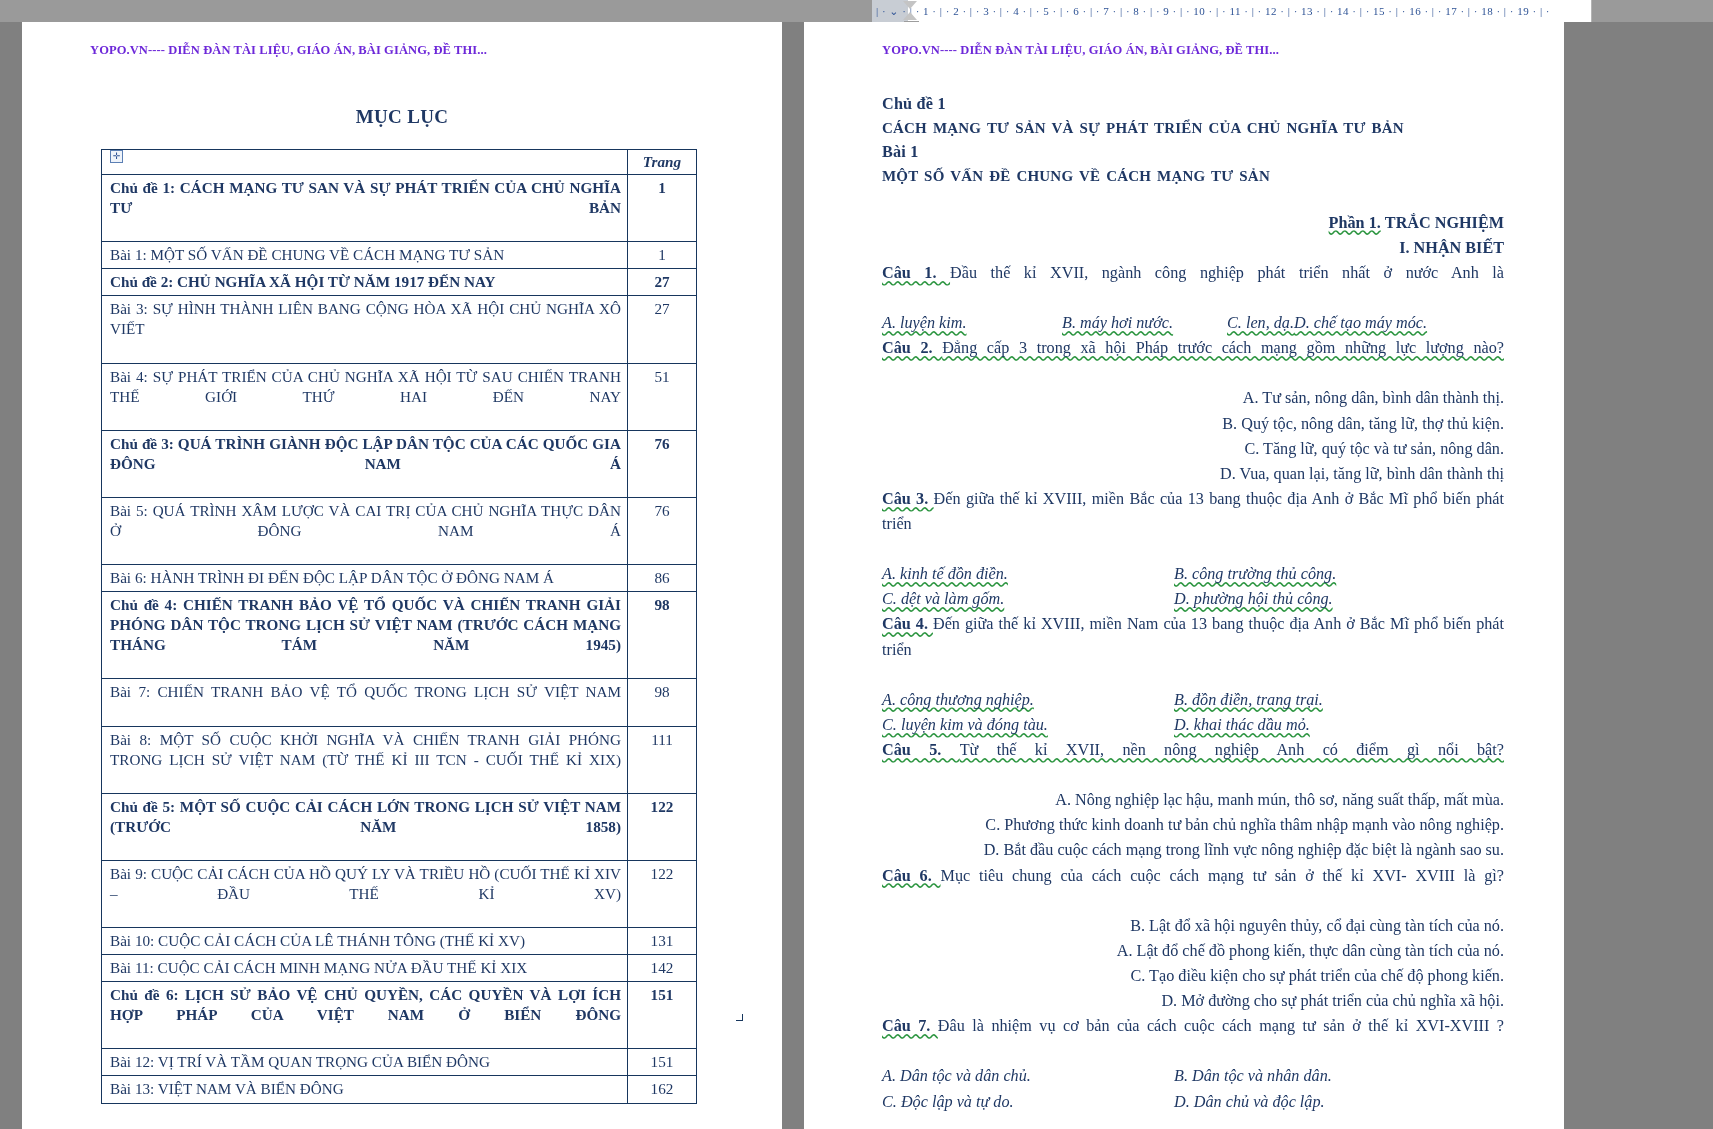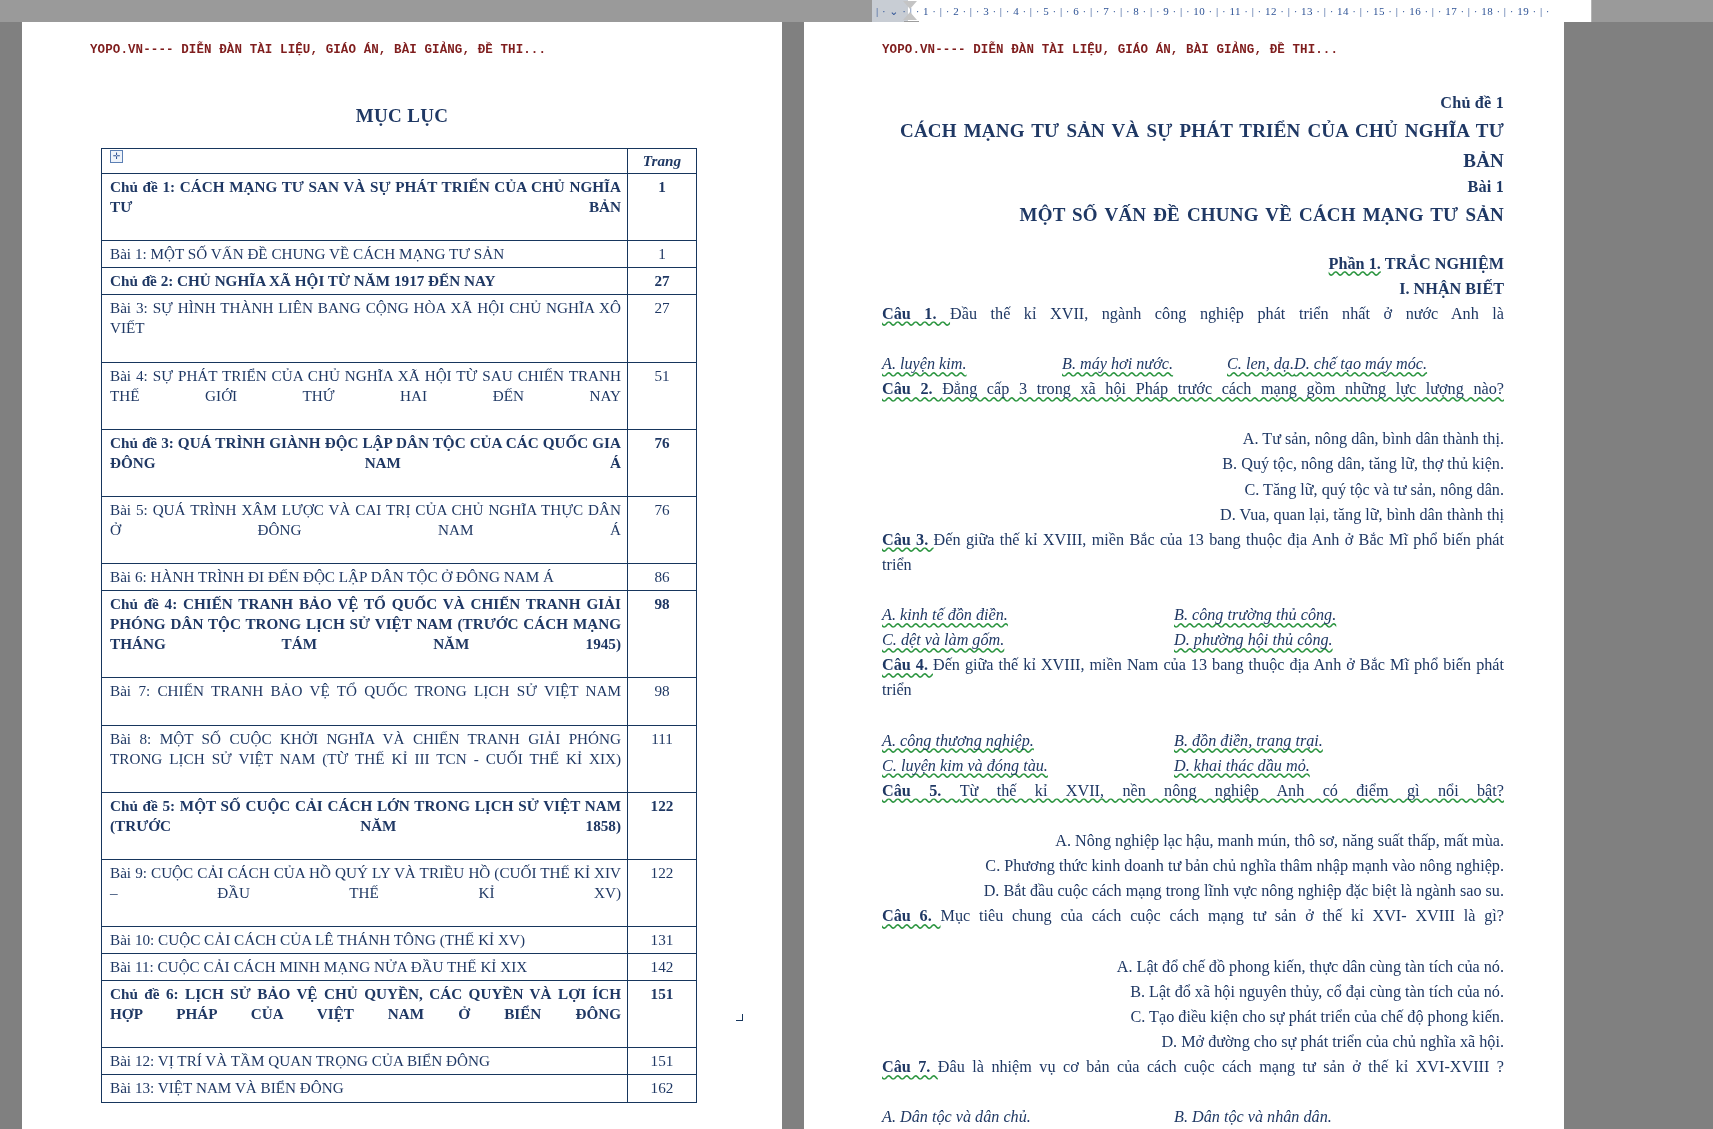--- a/index.html
+++ b/index.html
@@ -101,24 +101,24 @@
   .gutter-shadow {
     position: absolute;
     top: 22px;
     left: 782px;
     width: 22px;
     height: 1107px;
     background: #808080;
   }
 
   .hdr {
-    font-family: Liberation Mono, monospace;
+    font-family: Liberation Serif, serif;
     font-size: 12.5px;
     font-weight: bold;
-    color: #7f1d1d;
+    color: #6d28d9;
     letter-spacing: 0.1px;
   }
   .page-left .hdr { padding: 21px 0 0 68px; }
   .page-right .hdr { padding: 21px 0 0 78px; }
 
   
   .toc-title {
     text-align: center;
     font-size: 19px;
     font-weight: bold;
@@ -188,26 +188,26 @@
   }
 
   
   .rp-body {
     margin: 34px 60px 0 78px;
     color: #1f3864;
     font-size: 16.2px;
     line-height: 1.55;
   }
   .rp-center {
-    text-align: right;
+    text-align: left;
     font-weight: bold;
     letter-spacing: 0.2px;
   }
   .rp-center.big {
-    font-size: 19px;
+    font-size: 15px;
     word-spacing: 2px;
   }
   .rp-gap { height: 22px; }
   .rp-line {
     margin: 0;
     text-align: justify;
   }
   .rp-line.jl { text-align: right; }
   .b { font-weight: bold; }
   
@@ -386,22 +386,22 @@
         </p>
         <p class="rp-line opt-row w2">
           <span><span class="sq">C. luyện kim và đóng tàu.</span></span>
           <span><span class="sq">D. khai thác dầu mỏ.</span></span>
         </p>
         <p class="rp-line justified"><span class="b sq">Câu 5. </span><span class="sq">Từ thế kỉ XVII, nền nông nghiệp Anh có điểm gì nổi bật?</span></p>
         <p class="rp-line jl">A. Nông nghiệp lạc hậu, manh mún, thô sơ, năng suất thấp, mất mùa.</p>
         <p class="rp-line jl">C. Phương thức kinh doanh tư bản chủ nghĩa thâm nhập mạnh vào nông nghiệp.</p>
         <p class="rp-line jl">D. Bắt đầu cuộc cách mạng trong lĩnh vực nông nghiệp đặc biệt là ngành sao su.</p>
         <p class="rp-line justified"><span class="b sq">Câu 6. </span><span>Mục tiêu chung của cách cuộc cách mạng tư sản ở thế kỉ XVI- XVIII là gì?</span></p>
+        <p class="rp-line jl">B. Lật đổ xã hội nguyên thủy, cổ đại cùng tàn tích của nó.</p>
         <p class="rp-line jl">A. Lật đổ chế đồ phong kiến, thực dân cùng tàn tích của nó.</p>
-        <p class="rp-line jl">B. Lật đổ xã hội nguyên thủy, cổ đại cùng tàn tích của nó.</p>
         <p class="rp-line jl">C. Tạo điều kiện cho sự phát triển của chế độ phong kiến.</p>
         <p class="rp-line jl">D. Mở đường cho sự phát triển của chủ nghĩa xã hội.</p>
         <p class="rp-line justified"><span class="b sq">Câu 7. </span><span>Đâu là nhiệm vụ cơ bản của cách cuộc cách mạng tư sản ở thế kỉ XVI-XVIII ?</span></p>
         <p class="rp-line opt-row w2">
           <span><span>A. Dân tộc và dân chủ.</span></span>
           <span><span>B. Dân tộc và nhân dân.</span></span>
         </p>
         <p class="rp-line opt-row w2">
           <span><span>C. Độc lập và tự do.</span></span>
           <span><span>D. Dân chủ và độc lập.</span></span>

